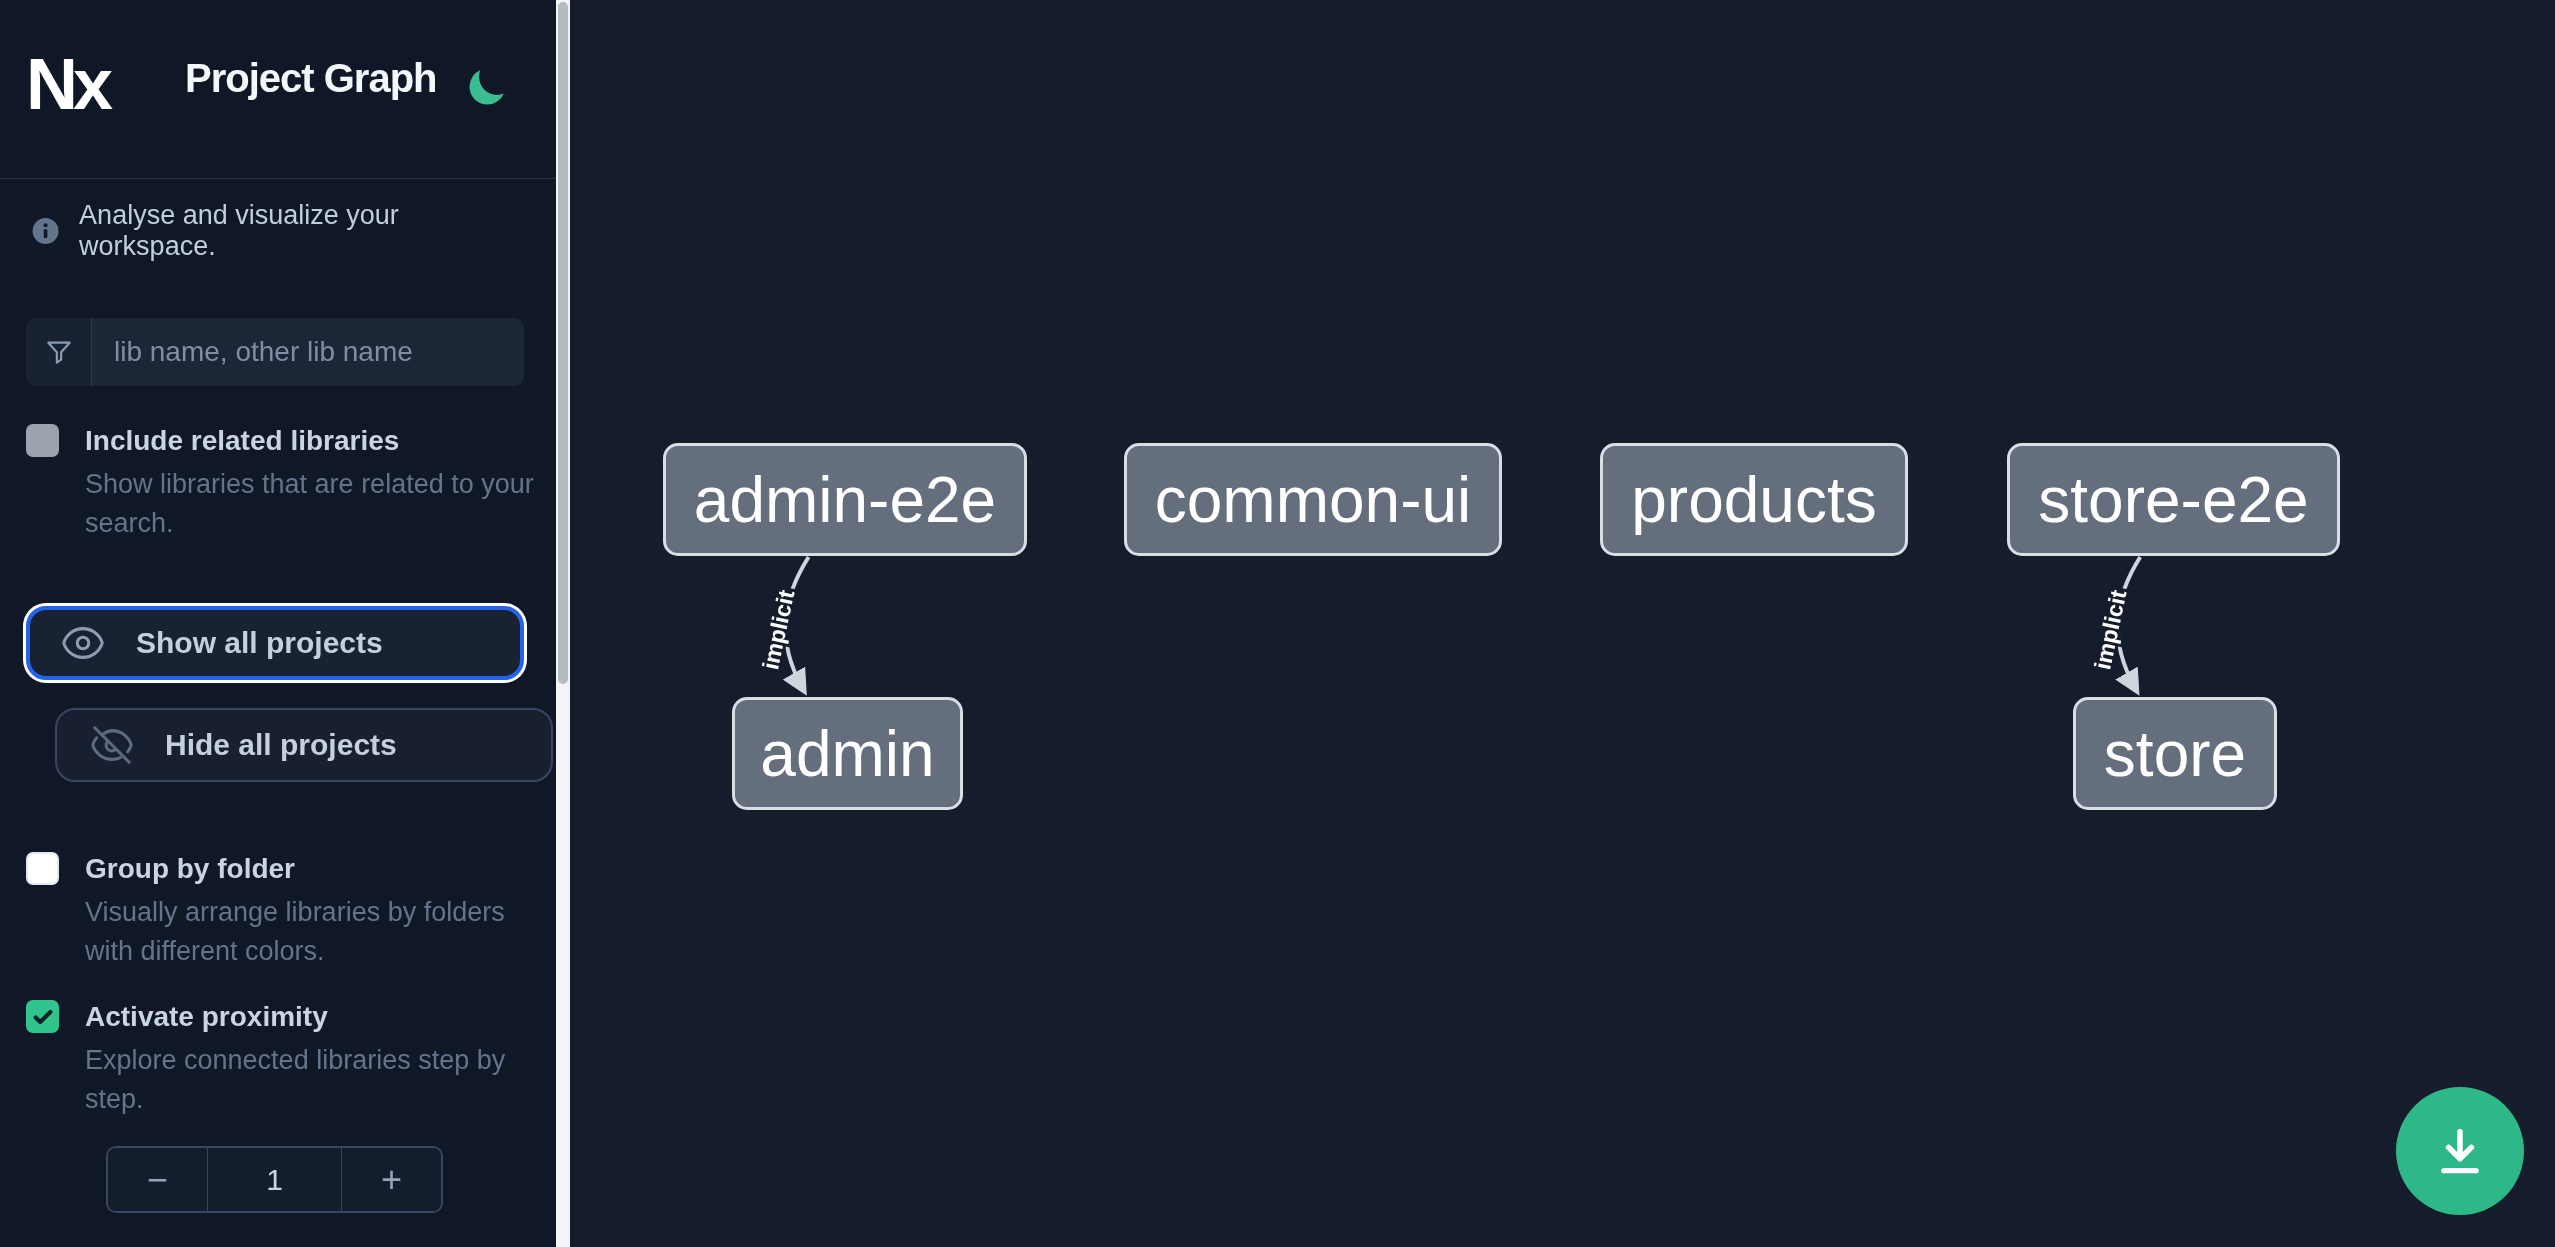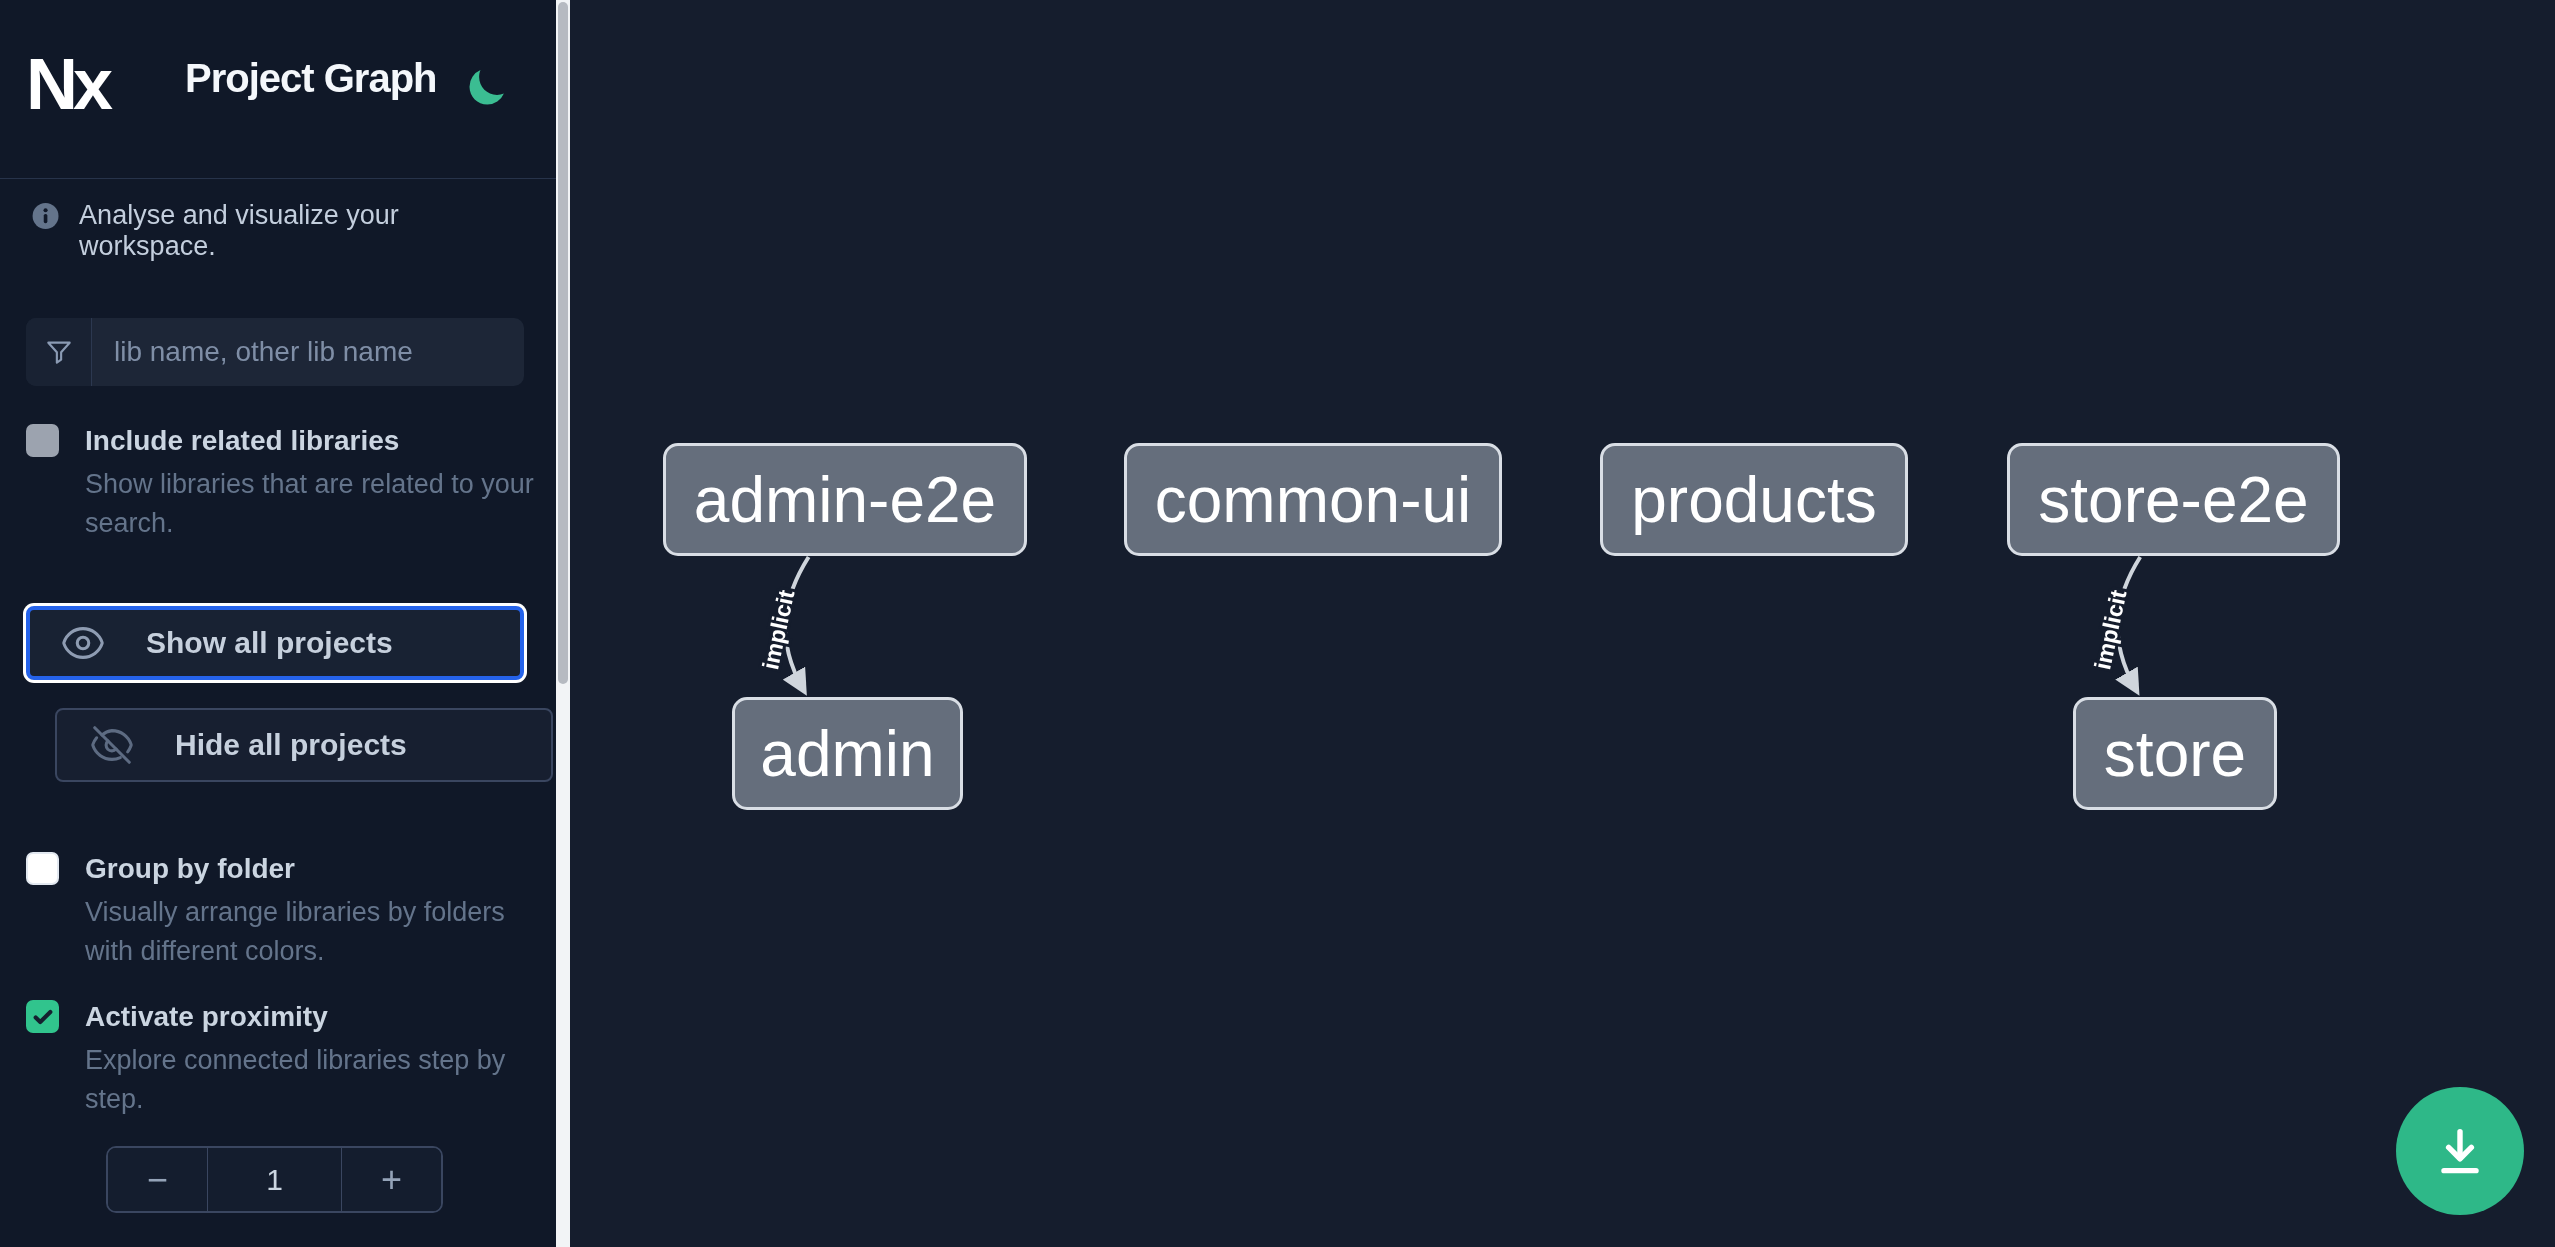--- a/index.html
+++ b/index.html
@@ -9,21 +9,21 @@
     font-family:"Liberation Sans", sans-serif; background:#14b8a6;
   }
 
   
   .sidebar { position:absolute; left:0; top:0; width:570px; height:1247px; background:#101828; }
   .logo { position:absolute; left:26px; top:48px; font-size:72px; font-weight:700; color:#ffffff; letter-spacing:-5px; line-height:1; }
   .page-title { position:absolute; left:185px; top:56px; font-size:40px; font-weight:700; color:#f4f7fb; letter-spacing:-1px; }
   .theme-toggle { position:absolute; left:464px; top:66px; width:44px; height:44px; cursor:pointer; }
   .header-divider { position:absolute; left:0; top:178px; width:556px; height:1px; background:#27334a; }
 
-  .info-row { position:absolute; left:30px; top:200px; width:500px; display:flex; align-items:flex-start; gap:18px; }
+  .info-row { position:absolute; left:30px; top:200px; width:500px; display:flex; align-items:center; gap:18px; }
   .info-text { font-size:27px; color:#c3cedd; }
 
   .search-box { position:absolute; left:26px; top:318px; width:498px; height:68px; background:#1d2637; border-radius:10px; display:flex; overflow:hidden; }
   .search-icon-cell { width:66px; flex:none; background:#192233; border-right:1px solid #2c3850; display:flex; align-items:center; justify-content:center; }
   .search-input { flex:1; min-width:0; background:transparent; border:none; outline:none; color:#cbd5e1; font-size:28px; padding:4px 22px; font-family:"Liberation Sans", sans-serif; }
   .search-input::placeholder { color:#7f8ea6; }
 
   .option { position:absolute; left:26px; width:500px; }
   .opt-include { top:424px; }
   .opt-group { top:852px; }
@@ -32,22 +32,22 @@
   .cb-muted { background:#9ca3af; }
   .cb-plain { background:#ffffff; border:2px solid #e2e8f0; }
   .cb-accent { background:#ffffff; border:2px solid #e2e8f0; }
   .cb-accent.checked { background:#31c48d; border:none; }
   .checkbox svg { display:none; }
   .checkbox.checked svg { display:block; }
   .opt-text { margin-left:59px; }
   .opt-label { font-size:28px; font-weight:700; color:#cbd5e1; line-height:33px; }
   .opt-desc { margin-top:8px; width:452px; font-size:27px; line-height:1.44; color:#64748b; }
 
-  .side-btn { position:absolute; left:26px; width:498px; height:74px; border-radius:8px; background:#171f30;
-    border:2px solid #3a4660; display:flex; align-items:center; gap:40px; padding-left:32px;
+  .side-btn { position:absolute; left:26px; width:498px; height:74px; border-radius:20px; background:#171f30;
+    border:2px solid #3a4660; display:flex; align-items:center; gap:30px; padding-left:32px;
     font-size:30px; font-weight:700; color:#c6d0dd; cursor:pointer; font-family:"Liberation Sans", sans-serif; }
   .btn-show { top:606px; border:4px solid #2563eb; box-shadow:0 0 0 3px #ffffff; background:#182233; padding-left:30px; }
   .btn-hide { top:708px;margin-left:29px; }
 
   .stepper { position:absolute; left:106px; top:1146px; width:337px; height:67px; border:2px solid #3a4660; border-radius:10px; display:flex; overflow:hidden; }
   .stepper .seg { display:flex; align-items:center; justify-content:center; background:#141d2e; }
   .step-btn { width:99px; flex:none; font-size:36px; color:#94a3b8; border:none; cursor:pointer; font-family:"Liberation Sans", sans-serif; background:#141d2e; }
   .step-value { flex:1; font-size:30px; color:#cbd5e1; border-left:1px solid #3a4660; border-right:1px solid #3a4660; }
 
   .scroll-track { position:absolute; left:556px; top:0; width:14px; height:1247px; background:#f2f4f6; }

